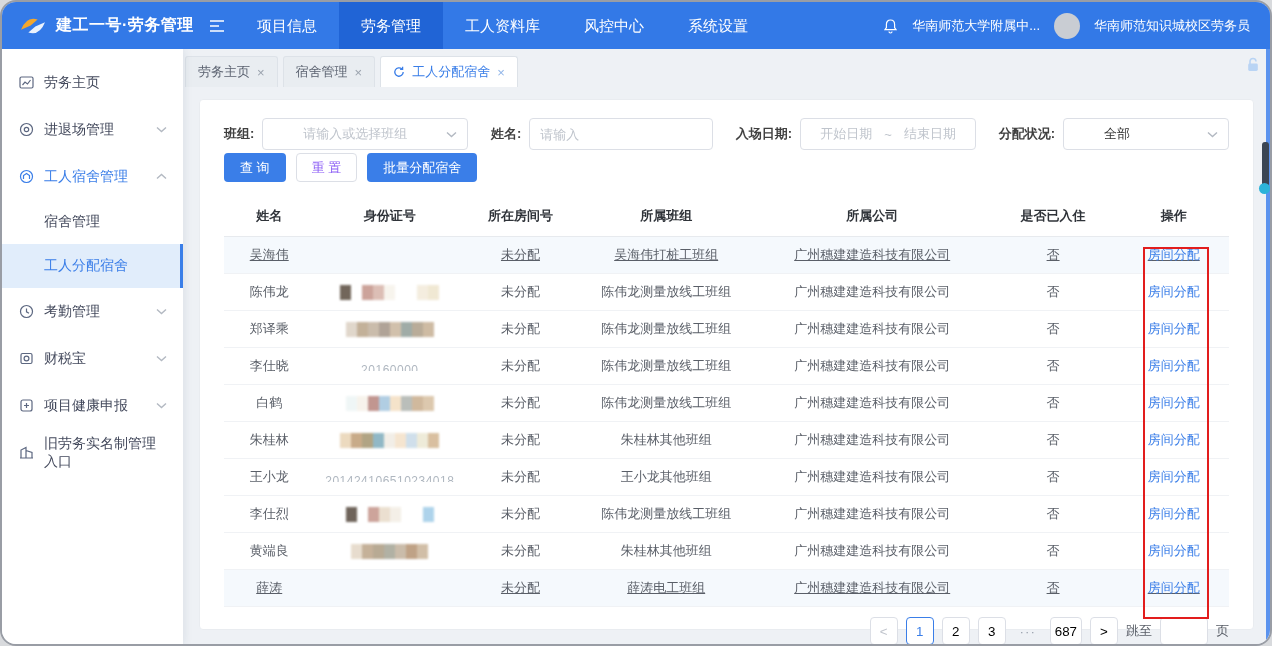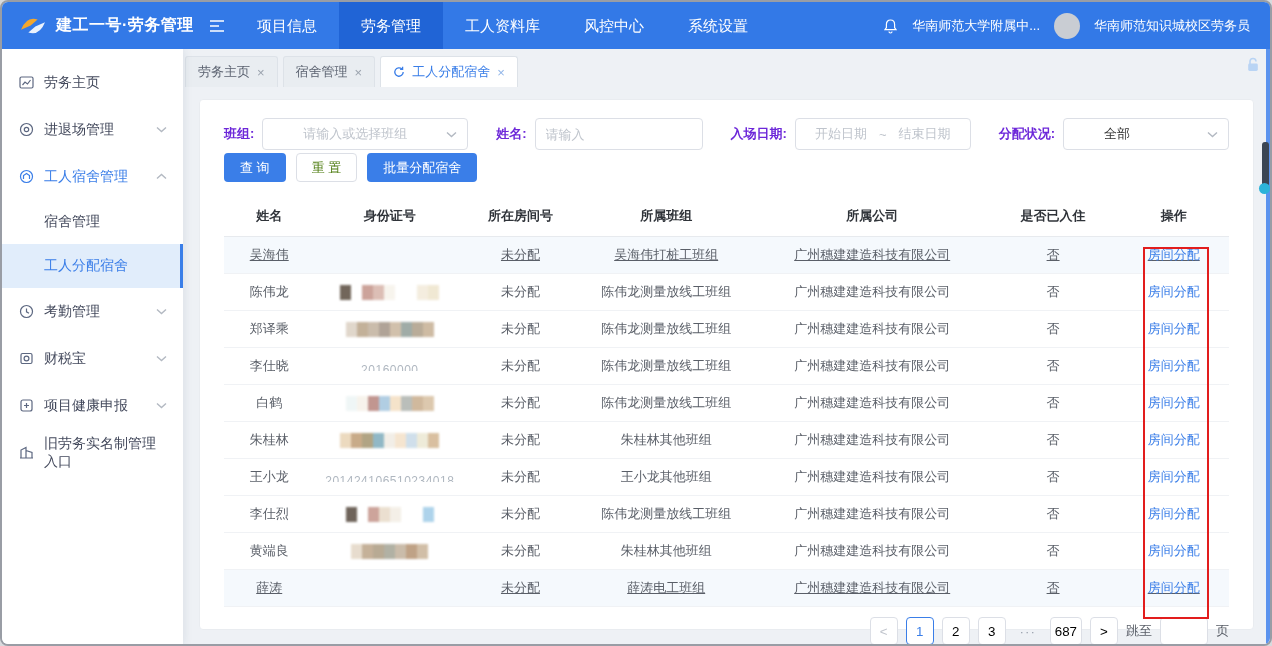--- a/index.html
+++ b/index.html
@@ -1,19 +1,19 @@
 <!DOCTYPE html>
 <html><head>
 <meta charset="utf-8">
 <style>
   * { margin:0; padding:0; box-sizing:border-box; }
   html,body { background:#d8dadd; font-family:"Liberation Sans","DejaVu Sans",sans-serif; }
   #frame {
     width:1272px; height:646px; position:relative; overflow:hidden;
-    border:2px solid #999da5; border-radius:8px; background:#eef1f5;
+    border:2px solid #999da5; border-radius:16px; background:#eef1f5;
   }
   
   .topbar { height:47px; background:#3379e7; display:flex; align-items:center; color:#fff; position:relative; z-index:10; }
   .logo-area { width:181px; display:flex; align-items:center; gap:8px; padding-left:16px; flex:none; }
   .logo-title { font-size:16px; font-weight:bold; letter-spacing:.5px; white-space:nowrap; }
   .hamburger { margin:0 10px 0 26px; display:flex; align-items:center; cursor:pointer; }
   .nav-items { display:flex; height:47px; }
   .nav-item { padding:0 22px; line-height:47px; font-size:15px; cursor:pointer; white-space:nowrap; }
   .nav-item.active { background:#2064d6; }
   .topbar-right { margin-left:auto; display:flex; align-items:center; gap:14px; padding-right:20px; font-size:13px; }
@@ -34,33 +34,33 @@
          border-radius:3px 3px 0 0; font-size:13px; color:#5b6270; cursor:pointer; white-space:nowrap; }
   .tab.active { background:#fff; color:#3a7ee8; }
   .tab .tab-close { color:#9aa2ad; font-size:13px; cursor:pointer; }
   .tab.active .tab-close { color:#8fb4e8; }
   .tab-lock { position:absolute; right:10px; top:8px; cursor:pointer; }
   .content { flex:1; padding:12px 16px 14px; min-height:0; }
   .card { background:#fff; border:1px solid #e9ecf0; border-radius:4px; height:100%; padding:18px 24px 10px; position:relative; }
   
   .filter-row { display:flex; align-items:center; justify-content:space-between; font-size:13px; color:#333; }
   .f-group { display:flex; align-items:center; gap:8px; }
-  .f-label { font-weight:bold; color:#6d28d9; white-space:nowrap; }
+  .f-label { font-weight:bold; color:#404040; white-space:nowrap; }
   .box { height:32px; border:1px solid #dcdfe6; border-radius:4px; background:#fff; display:flex; align-items:center; padding:0 10px; font-size:13px; }
   .sel { justify-content:space-between; cursor:pointer;padding-left:40px; }
   .ph { color:#bfc4cc; }
   .val { color:#333; }
   .f-input { height:32px; border:1px solid #dcdfe6; border-radius:4px; padding:0 10px; font-size:13px; color:#333; width:100%; outline:none; font-family:inherit; }
   .f-input::placeholder { color:#bfc4cc; }
   .date-range { justify-content:center; gap:12px; color:#bfc4cc; }
   
   .btn-row { display:flex; gap:10px; margin-top:3px; }
   .btn { height:29px; padding:0 15px; border-radius:4px; font-size:13px; cursor:pointer; border:1px solid transparent; font-family:inherit; }
   .btn-primary { background:#3a7ee8; color:#fff; }
-  .btn-plain { background:#fff; color:#4d7c0f; border-color:#dcdfe6; }
+  .btn-plain { background:#fff; color:#8b5cf6; border-color:#dcdfe6; }
   
   table { width:100%; border-collapse:collapse; margin-top:14px; font-size:13px; color:#5a5f68; table-layout:fixed; }
   th { padding:11px 4px; font-size:13px; color:#2f3339; font-weight:bold; border-bottom:1px solid #e7eaee; text-align:center; }
   td { padding:9px 4px; border-bottom:1px solid #f0f2f5; text-align:center; height:34px; }
   tr.hl td { background:#f5f9fd;text-decoration:underline; }
   .link { color:#3a7ee8; cursor:pointer; }
   .mosaic { display:inline-flex; height:15px; filter:blur(1.3px); vertical-align:middle; opacity:.9; }
   .mosaic i { width:11px; height:15px; display:inline-block; }
   .faint-id { display:inline-block; color:#8d98a5; opacity:.7; font-size:12px; line-height:15px; height:8px; overflow:hidden; letter-spacing:.5px; }
   
@@ -251,21 +251,21 @@
                 <span class="ph">请输入或选择班组</span>
                 <span class="chev-svg">
                     <svg width="11" height="7" viewBox="0 0 11 7" fill="none" stroke="#b3b9c2" stroke-width="1.4">
                       <polyline points="1,1.5 5.5,5.5 10,1.5"></polyline>
                     </svg>
                   </span>
               </div>
             </div>
             <div class="f-group">
               <span class="f-label">姓名:</span>
-              <input class="f-input" style="width: 168px;" placeholder="请输入">
+              <input class="f-input" style="width: 184px;" placeholder="请输入">
             </div>
             <div class="f-group">
               <span class="f-label">入场日期:</span>
               <div class="box date-range" style="width:176px">
                 <span>开始日期</span>
                 <span>~</span>
                 <span>结束日期</span>
               </div>
             </div>
             <div class="f-group">

